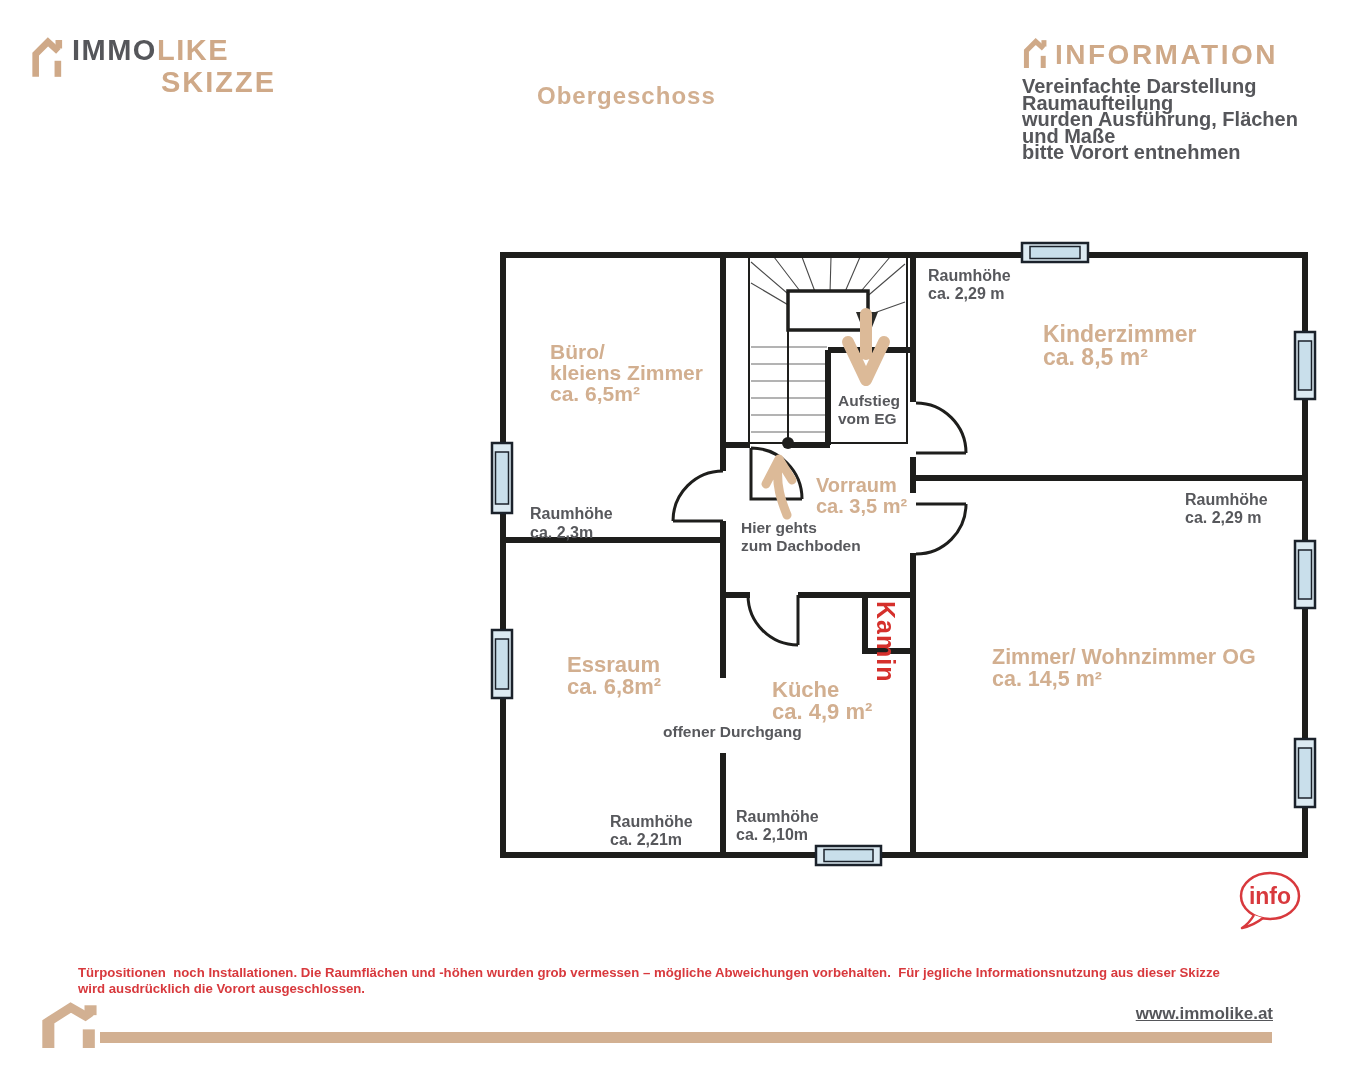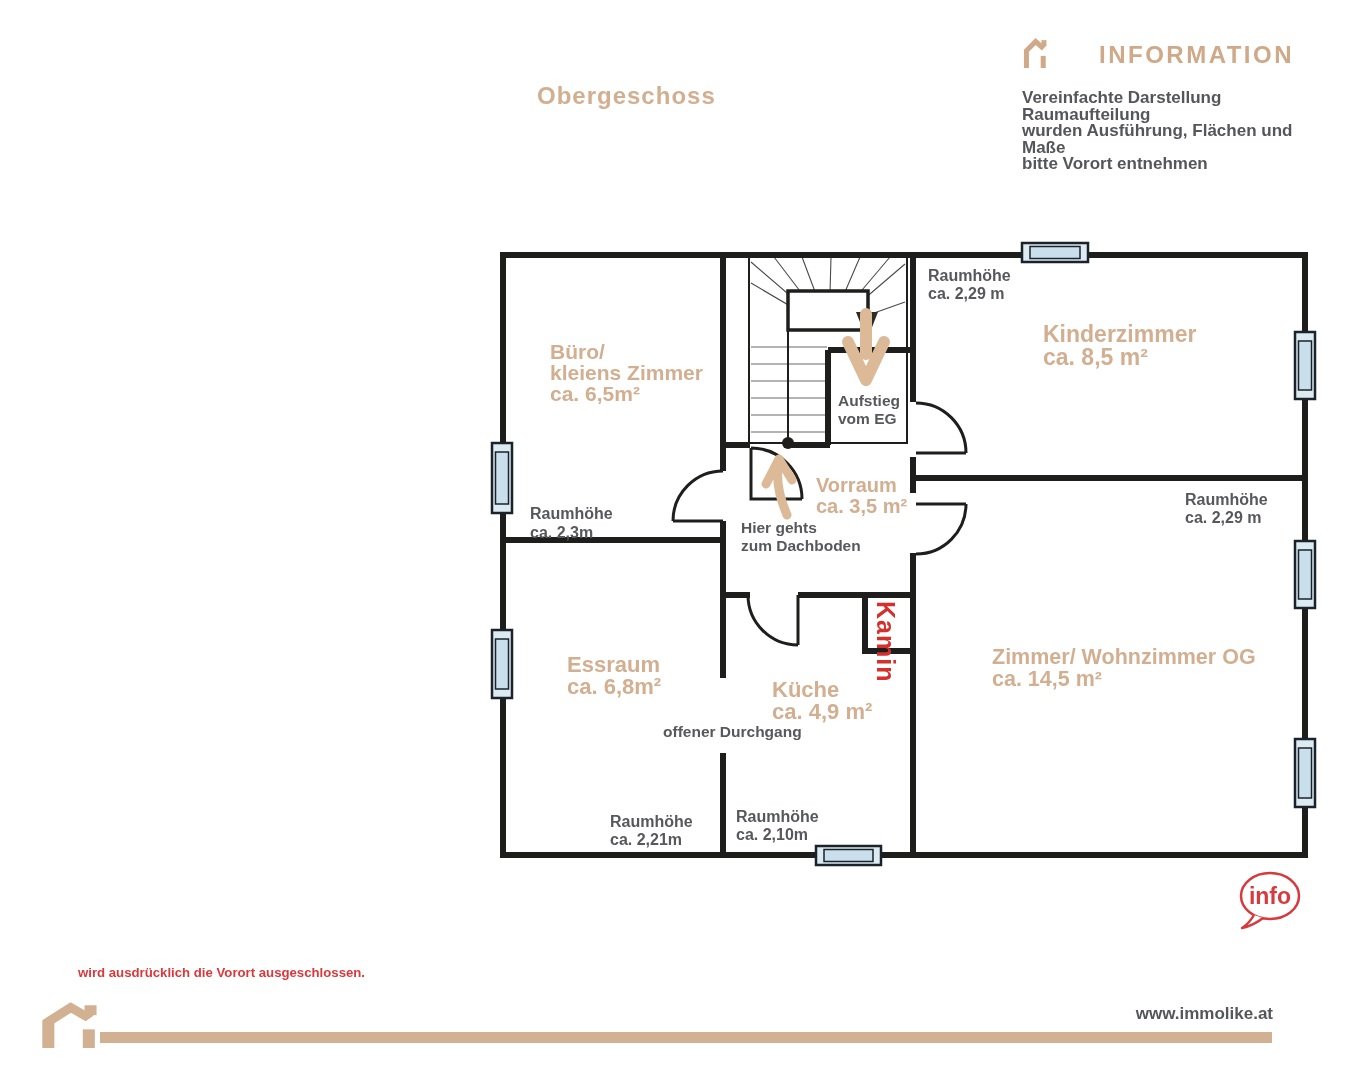--- a/index.html
+++ b/index.html
@@ -8,42 +8,57 @@
   
   .logo{position:absolute;left:30px;top:36px;display:flex;align-items:flex-start;gap:8px;}
   .logo-text{line-height:1;}
   .logo-line1{font-size:29px;font-weight:800;letter-spacing:1.5px;}
   .logo-immo{color:#55565a;}
   .logo-like{color:#cfa988;}
   .logo-line2{font-size:29px;font-weight:800;letter-spacing:2px;color:#cfa988;margin-left:89px;margin-top:3px;}
   .title{position:absolute;left:537px;top:82px;font-size:24px;font-weight:800;letter-spacing:1px;color:#d2af90;}
   .infoblock{position:absolute;left:1022px;top:38px;width:300px;}
   .info-head{display:flex;align-items:center;gap:7px;}
-  .info-heading{font-size:24px;font-weight:800;letter-spacing:2.5px;color:#cfa988;margin-left:44px;}
-  .info-lines{margin-top:18px;color:#55565a;font-size:17px;font-weight:700;line-height:16.5px;}
+  .info-heading{font-size:28px;font-weight:800;letter-spacing:2.5px;color:#cfa988;}
+  .info-lines{margin-top:6px;color:#55565a;font-size:20px;font-weight:700;line-height:16.5px;}
   
   .plan-svg{position:absolute;left:0;top:0;}
   .plan-svg text{font-family:"Liberation Sans",sans-serif;font-weight:700;}
   .room-label{fill:#d2af90;}
   .note-label{fill:#57585c;}
   .kamin-label{fill:#d5302c;}
   
   .disclaimer{position:absolute;left:78px;top:965px;color:#d8393d;font-size:13.2px;
               font-weight:700;line-height:15.6px;}
   .disclaimer-line{white-space:pre;}
-  .website{position:absolute;right:77px;top:1004px;color:#55565a;font-size:17px;font-weight:700;}
+  .website{position:absolute;right:77px;top:1004px;color:#55565a;font-size:17px;font-weight:700;text-decoration:underline;}
   .footer-bar{position:absolute;left:100px;top:1032px;width:1172px;height:11px;background:#d2b092;}
   .footer-house{position:absolute;left:38px;top:1002px;}
   .info-bubble{position:absolute;left:1236px;top:870px;}
 </style>
 </head>
 <body>
 
 <div class="page">
 
+  <div class="logo">
+    <span>
+      <svg width="34" height="42" viewBox="0 0 36 42">
+        <path d="M6,42 V18 L19,5 L30,15" stroke="#cfa988" stroke-width="7" fill="none"></path>
+        <rect x="27" y="3" width="7" height="9" fill="#cfa988"></rect>
+        <rect x="26" y="25" width="7" height="17" fill="#cfa988"></rect>
+      </svg>
+    </span>
+    <span class="logo-text">
+      <span class="logo-line1">
+        <span class="logo-immo">IMMO</span><span class="logo-like">LIKE</span>
+      </span>
+      <div class="logo-line2">SKIZZE</div>
+    </span>
+  </div>
 
   <div class="title">Obergeschoss</div>
 
   <div class="infoblock">
     <div class="info-head">
       <span>
         <svg width="26" height="30" viewBox="0 0 36 42">
           <path d="M6,42 V18 L19,5 L30,15" stroke="#cfa988" stroke-width="7" fill="none"></path>
           <rect x="27" y="3" width="7" height="9" fill="#cfa988"></rect>
           <rect x="26" y="25" width="7" height="17" fill="#cfa988"></rect>
@@ -190,20 +205,21 @@
       <text class="note-label" font-size="15.5">
         <tspan x="741" y="533">Hier gehts</tspan>
         <tspan x="741" y="551">zum Dachboden</tspan>
       </text>
       <text class="note-label" font-size="15.5" x="663" y="737">offener Durchgang</text>
       <text class="kamin-label" font-size="25" letter-spacing="1" transform="translate(877,601) rotate(90)" x="0" y="0">Kamin</text>
     </g>
   </svg>
 
   <div class="disclaimer">
+    <div class="disclaimer-line">Türpositionen  noch Installationen. Die Raumflächen und -höhen wurden grob vermessen – mögliche Abweichungen vorbehalten.  Für jegliche Informationsnutzung aus dieser Skizze</div>
     <div class="disclaimer-line">wird ausdrücklich die Vorort ausgeschlossen.</div>
   </div>
 
   <div class="website">www.immolike.at</div>
 
   <div class="footer-bar"></div>
 
   <span class="footer-house">
     <svg width="62" height="46" viewBox="0 0 36 42" preserveAspectRatio="none">
       <path d="M6,42 V18 L19,5 L30,15" stroke="#d2b092" stroke-width="7" fill="none"></path>

